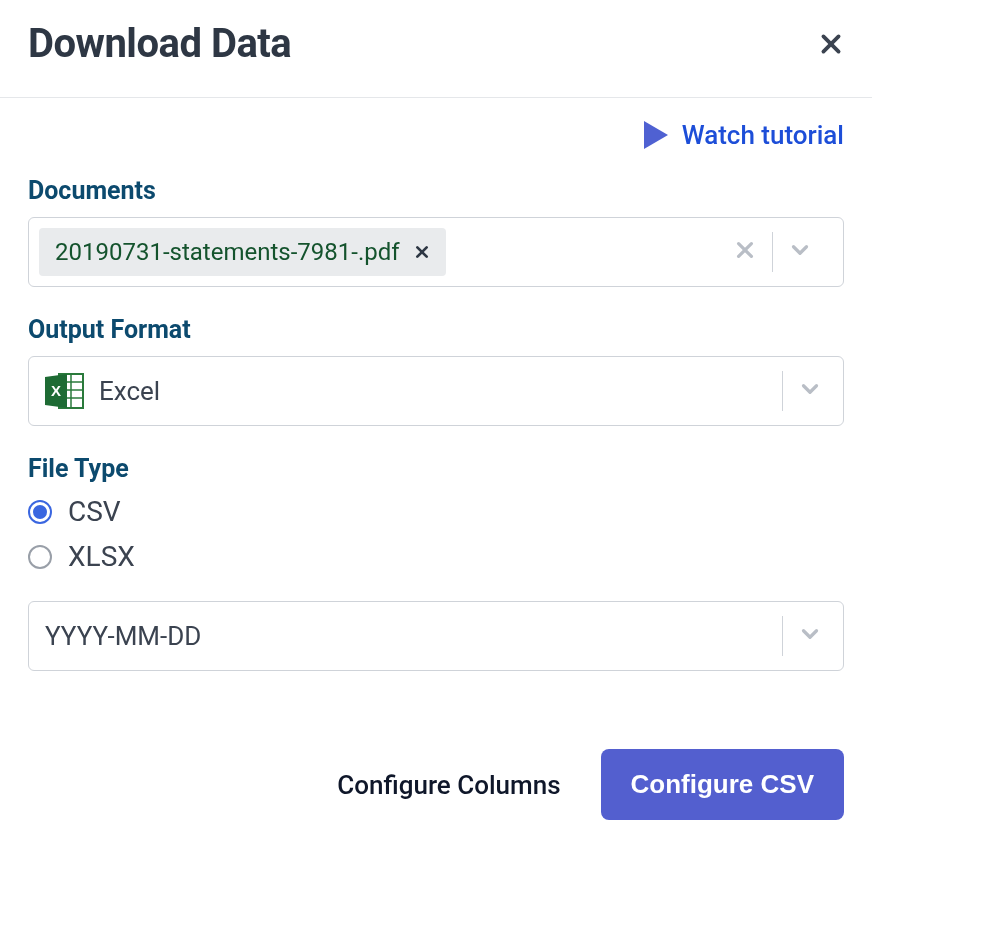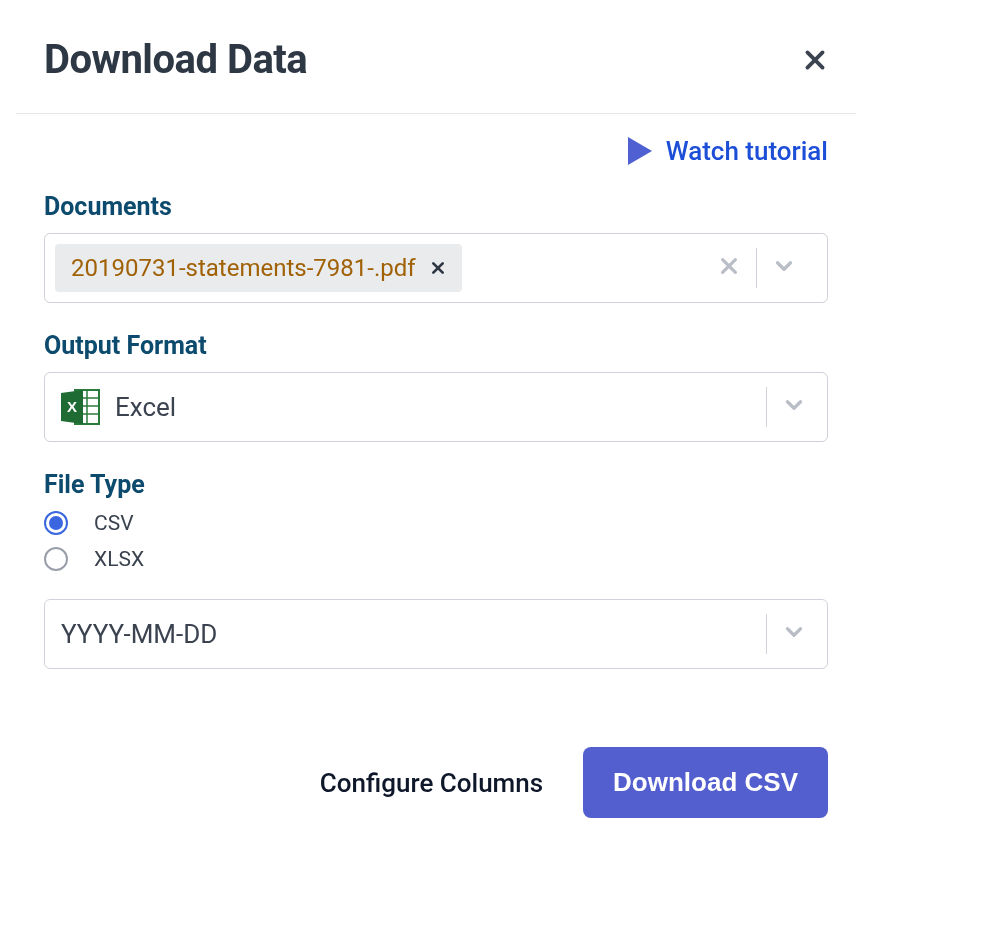--- a/index.html
+++ b/index.html
@@ -5,21 +5,21 @@
   * { box-sizing: border-box; }
   body {
     margin: 0;
     font-family: -apple-system, BlinkMacSystemFont, "Segoe UI", Roboto, Helvetica, Arial, sans-serif;
     color: #2e3744;
     background: #fff;
     width: 986px;
   }
   .modal {
     width: 872px;
-    padding: 16px;
+    padding: 0;
   }
   .header {
     display: flex;
     align-items: center;
     justify-content: space-between;
     padding: 20px 28px 30px 28px;
     border-bottom: 1px solid #e5e7ea;
   }
   .title {
     font-size: 40px;
@@ -69,21 +69,21 @@
     padding: 8px 10px;
   }
   .chip {
     display: inline-flex;
     align-items: center;
     gap: 14px;
     background: #e9ebed;
     border-radius: 4px;
     padding: 10px 16px;
     font-size: 24px;
-    color: #a16207;
+    color: #14532d;
   }
   .chip-x {
     cursor: pointer;
     color: #2e3744;
   }
   .ms-right {
     margin-left: auto;
     display: flex;
     align-items: center;
     padding-right: 6px;
@@ -117,22 +117,22 @@
     margin-left: auto;
     display: flex;
     align-items: center;
     padding-right: 6px;
   }
   .section { margin-bottom: 28px; }
   .radios { display: flex; flex-direction: column; gap: 12px; margin-top: 8px; }
   .radio {
     display: flex;
     align-items: center;
-    gap: 26px;
-    font-size: 21px;
+    gap: 16px;
+    font-size: 28px;
     color: #3b4350;
     cursor: pointer;
   }
   .radio .dot {
     width: 24px; height: 24px;
     border-radius: 50%;
     border: 2px solid #999fa8;
     display: inline-flex;
     align-items: center;
     justify-content: center;
@@ -279,16 +279,16 @@
             </svg>
           </span>
         </div>
       </div>
     </div>
 
   </div>
 
   <div class="footer">
     <span class="link-btn">Configure Columns</span>
-    <button class="primary-btn">Download CSV</button>
+    <button class="primary-btn">Configure CSV</button>
   </div>
 
 </div>
 
 </body></html>

